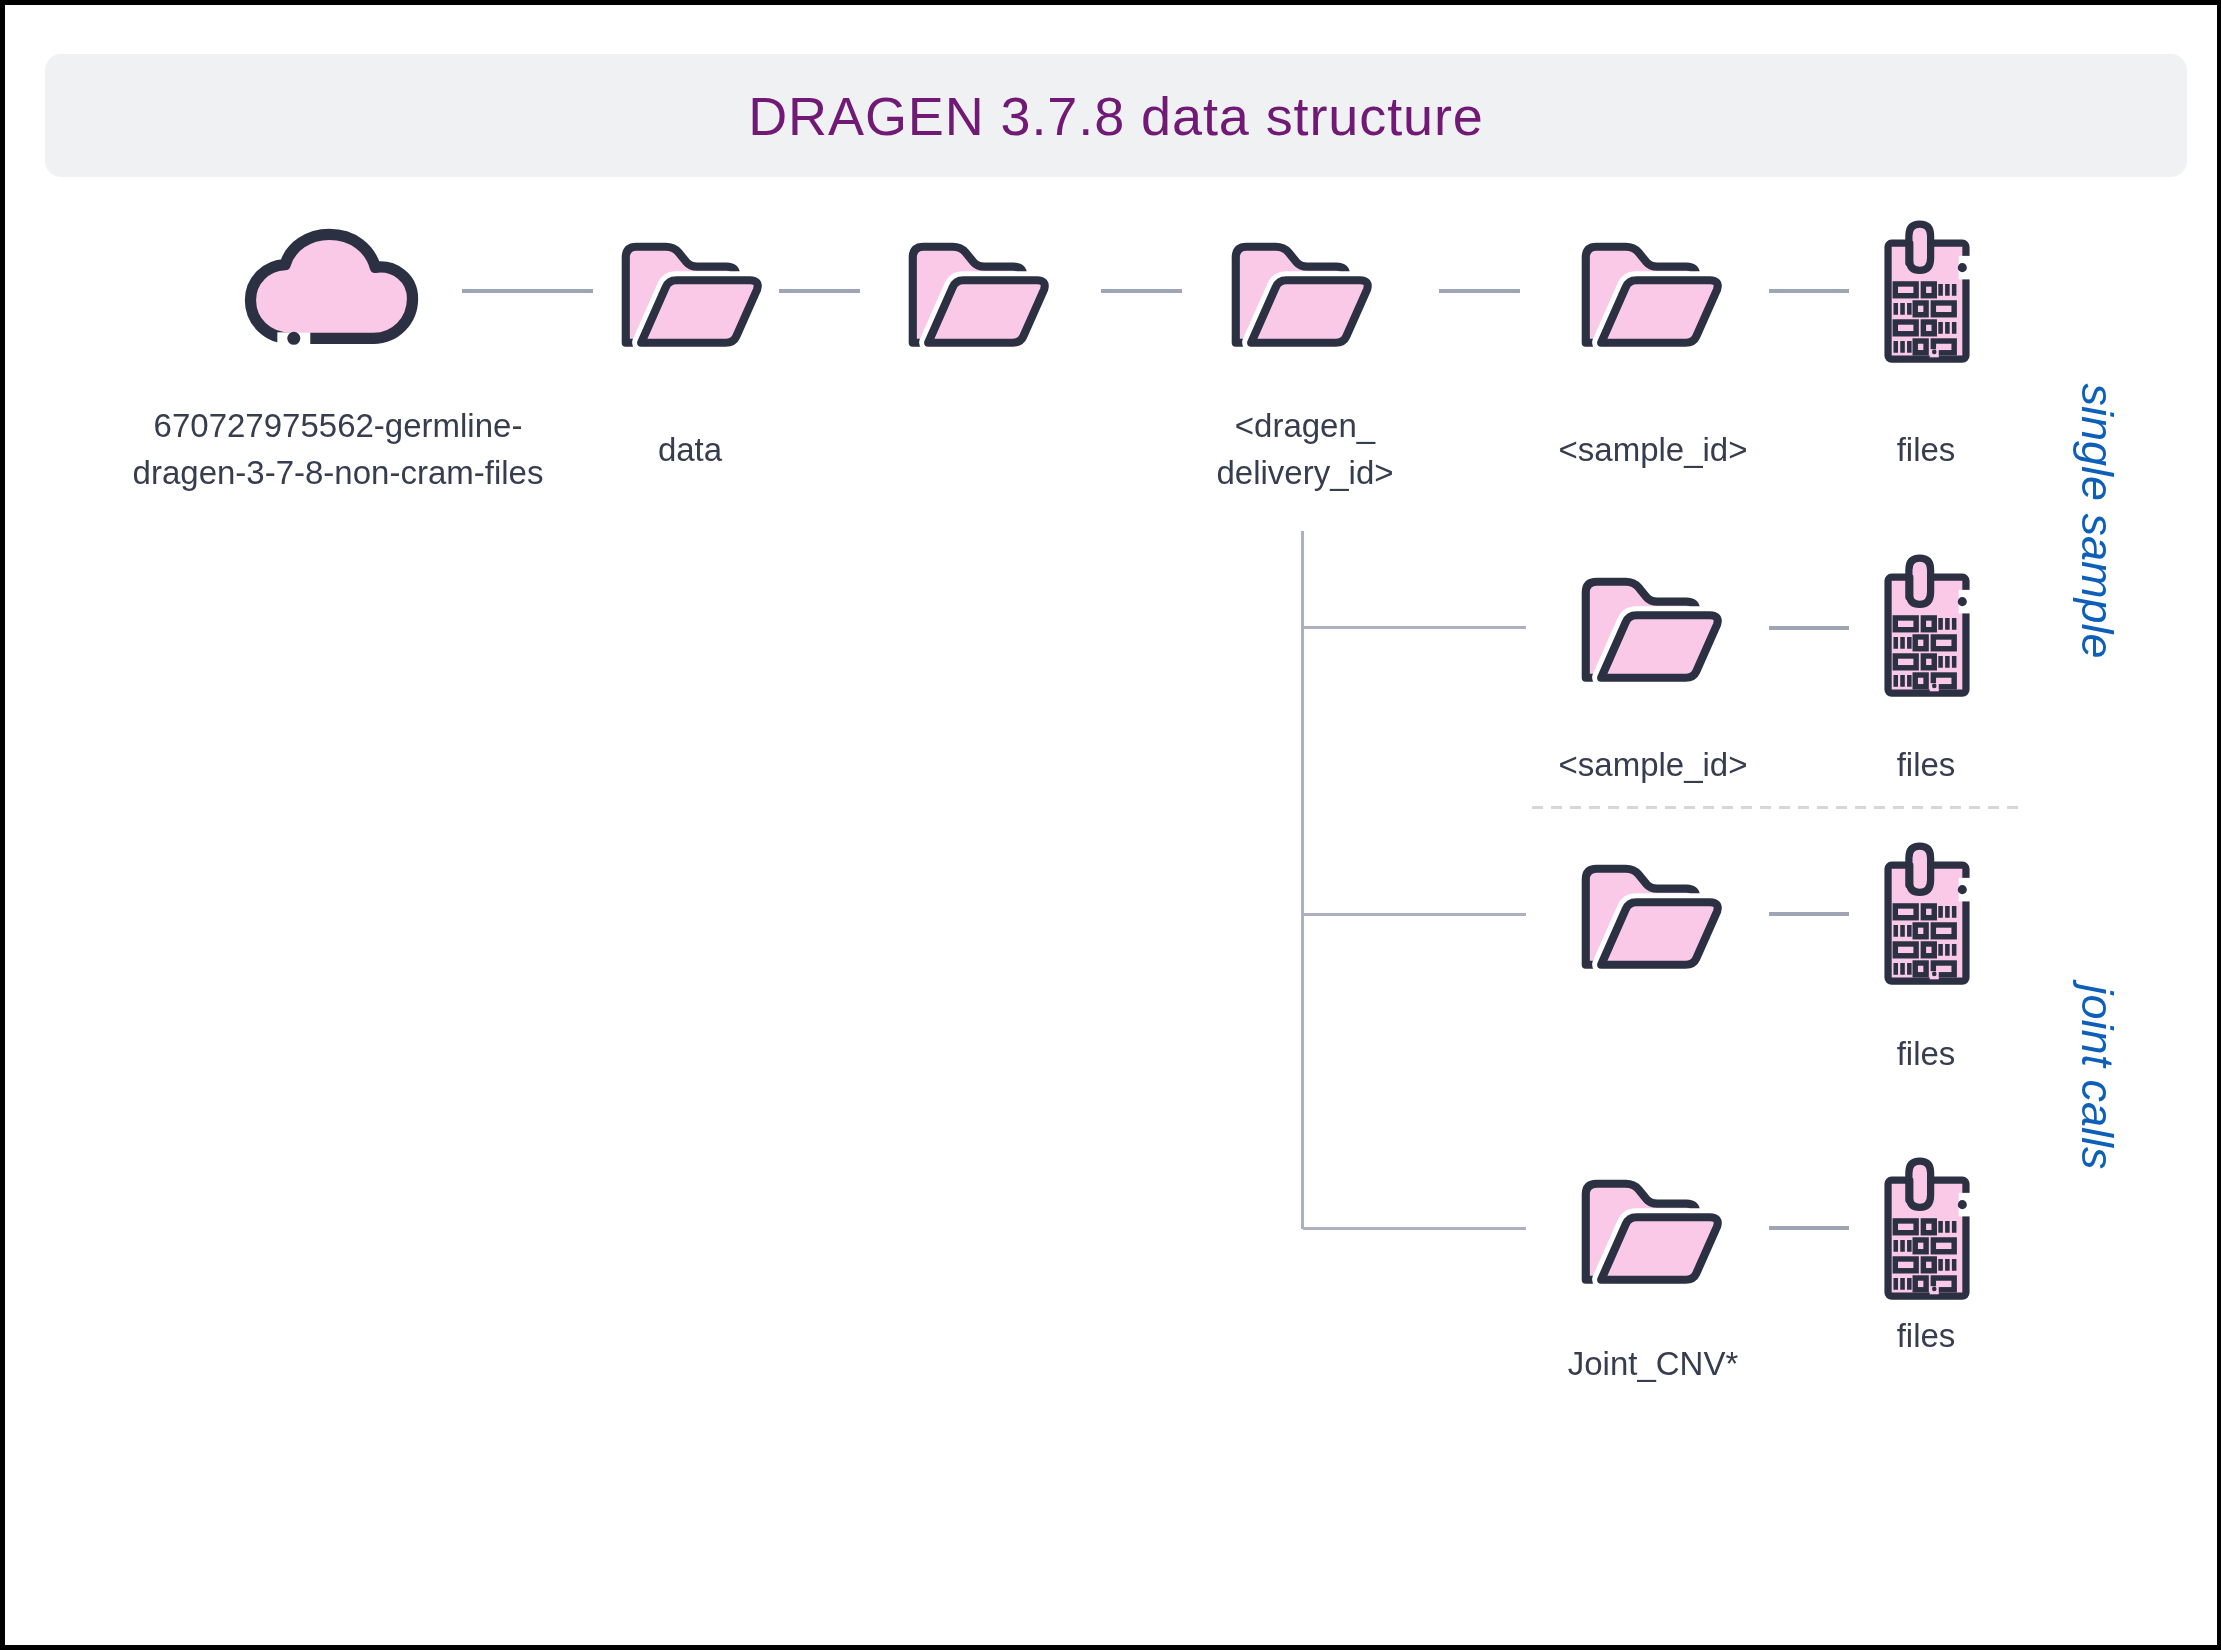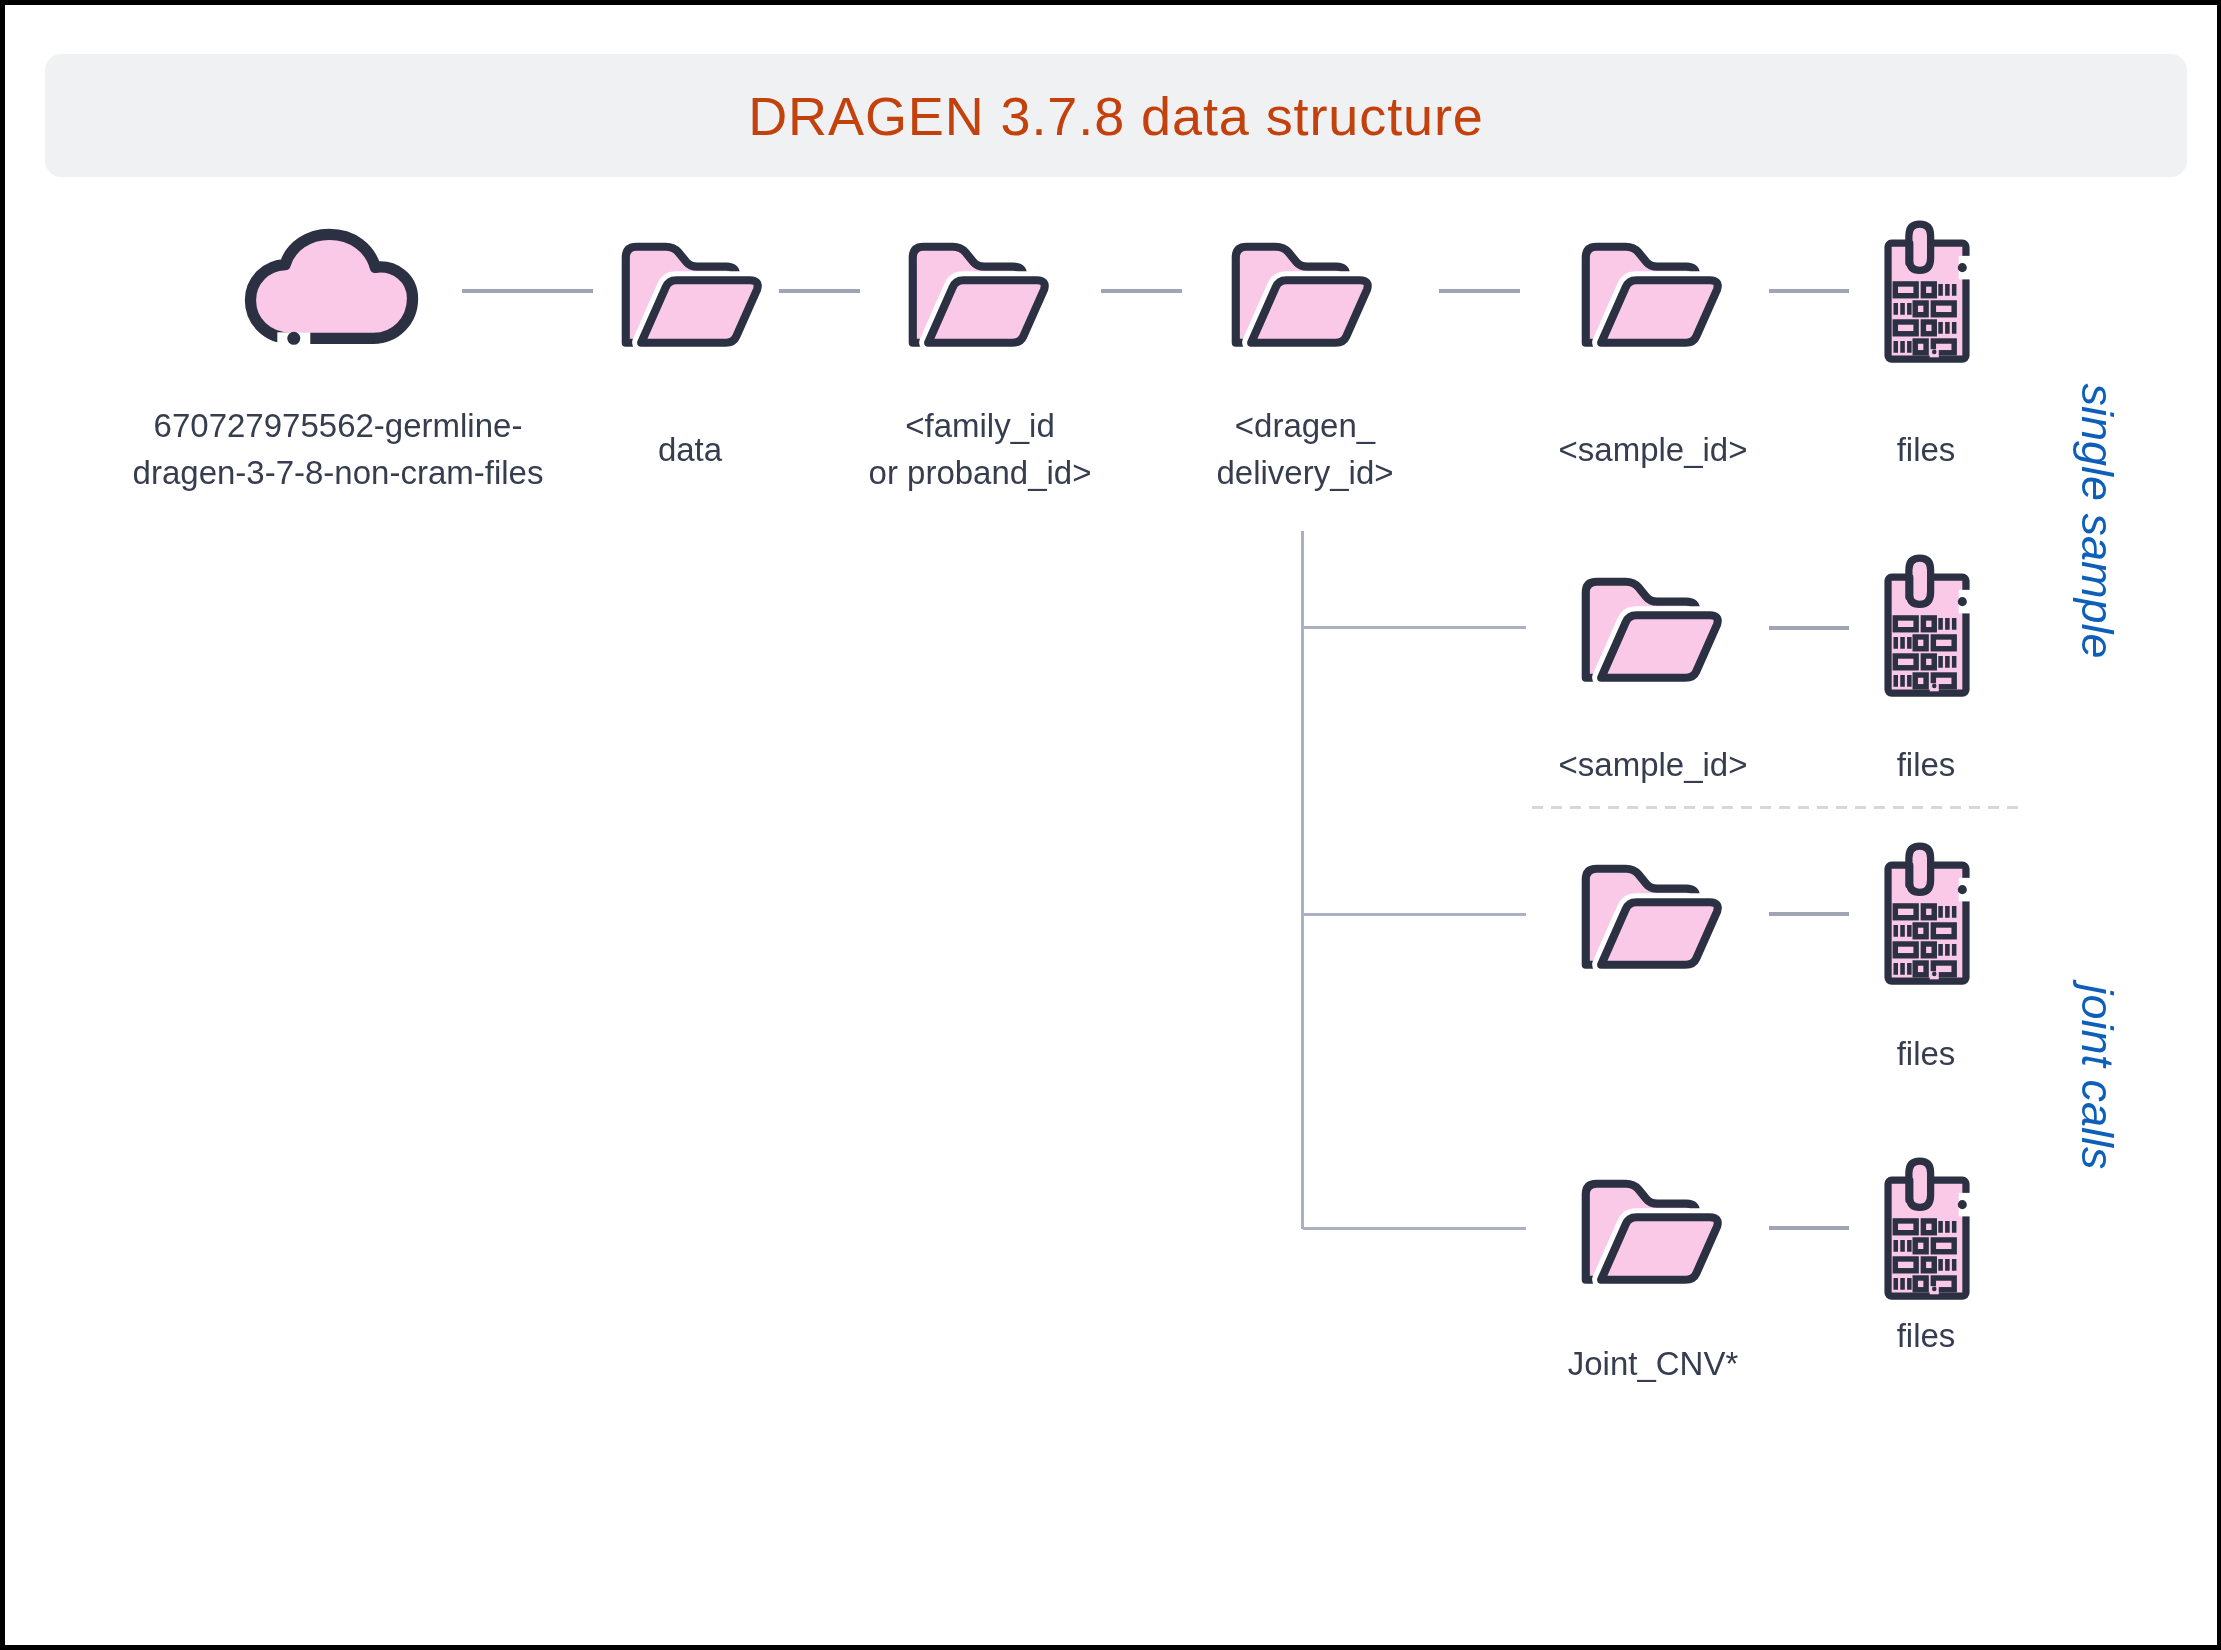--- a/index.html
+++ b/index.html
@@ -7,21 +7,21 @@
     position:relative;width:2222px;height:1650px;background:#fff;
     border:5.4px solid #000;box-sizing:border-box;overflow:hidden;
     font-family:"Liberation Sans", sans-serif;
   }
   .titlebar{
     position:absolute;left:40px;top:49px;width:2142px;height:123px;
     background:#F0F1F2;border-radius:16.3px;
     display:flex;align-items:center;justify-content:center;
   }
   .titlebar h1{
-    margin:0;font-size:54px;font-weight:400;color:#c2410c;letter-spacing:0.9px;
+    margin:0;font-size:54px;font-weight:400;color:#701a75;letter-spacing:0.9px;
   }
   .icon{position:absolute;}
   .icon svg{display:block;}
   .lbl{
     position:absolute;width:470px;height:100px;
     display:flex;flex-direction:column;justify-content:center;align-items:center;
     text-align:center;color:#363D4F;font-size:33px;line-height:47px;white-space:nowrap;
   }
   .lbl2{
     position:absolute;width:470px;height:54px;
@@ -122,24 +122,20 @@
   <div class="hline" style="left:1434px;top:284px;width:81px"></div>
   <div class="hline" style="left:1764px;top:284px;width:80px"></div>
 
   <div class="lbl" style="left:98px;top:394px">
     <div>670727975562-germline-</div>
     <div>dragen-3-7-8-non-cram-files</div>
   </div>
   <div class="lbl" style="left:450px;top:394px">
     <div>data</div>
   </div>
-  <div class="lbl" style="left:740px;top:394px">
-    <div>&lt;family_id</div>
-    <div>or proband_id&gt;</div>
-  </div>
   <div class="lbl" style="left:1065px;top:394px">
     <div>&lt;dragen_</div>
     <div>delivery_id&gt;</div>
   </div>
   <div class="lbl" style="left:1413px;top:394px">
     <div>&lt;sample_id&gt;</div>
   </div>
   <div class="lbl" style="left:1686px;top:394px">
     <div>files</div>
   </div>

